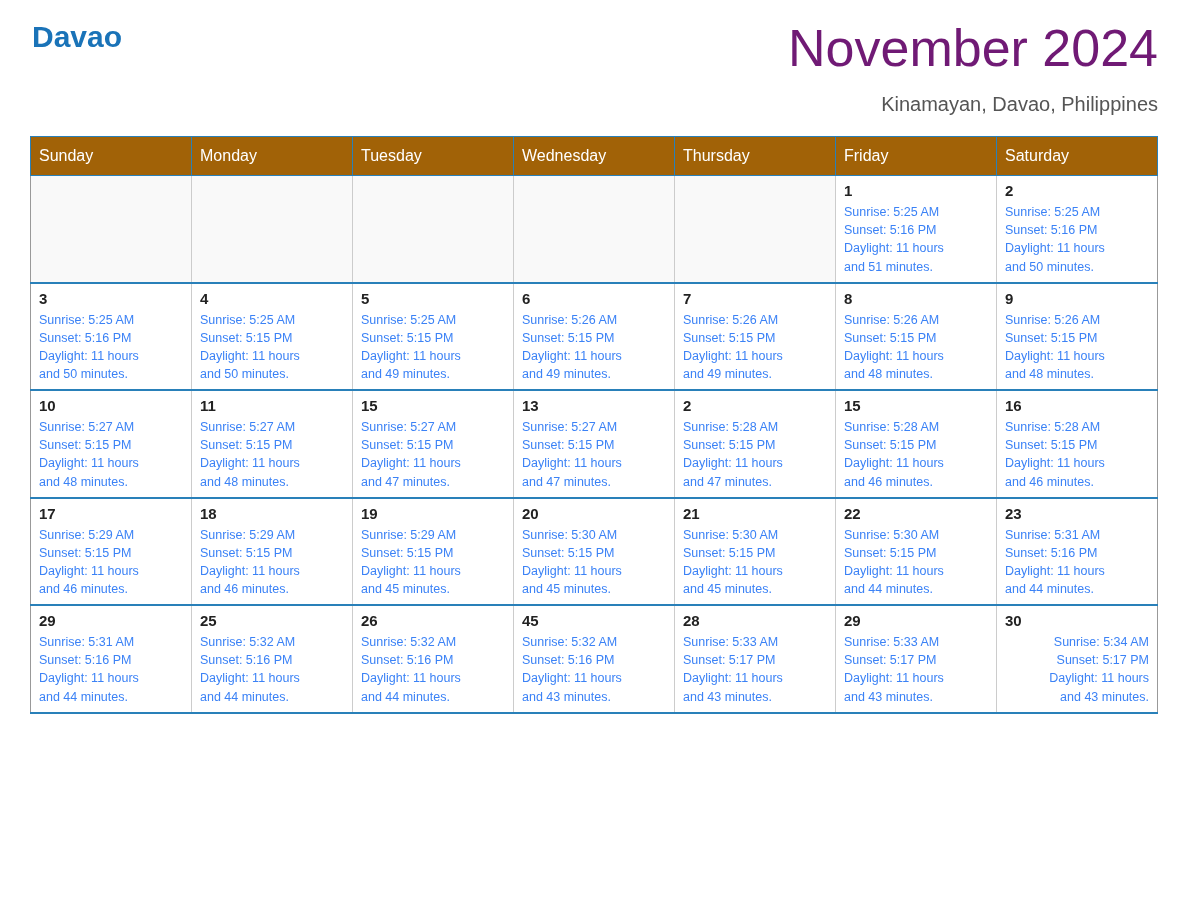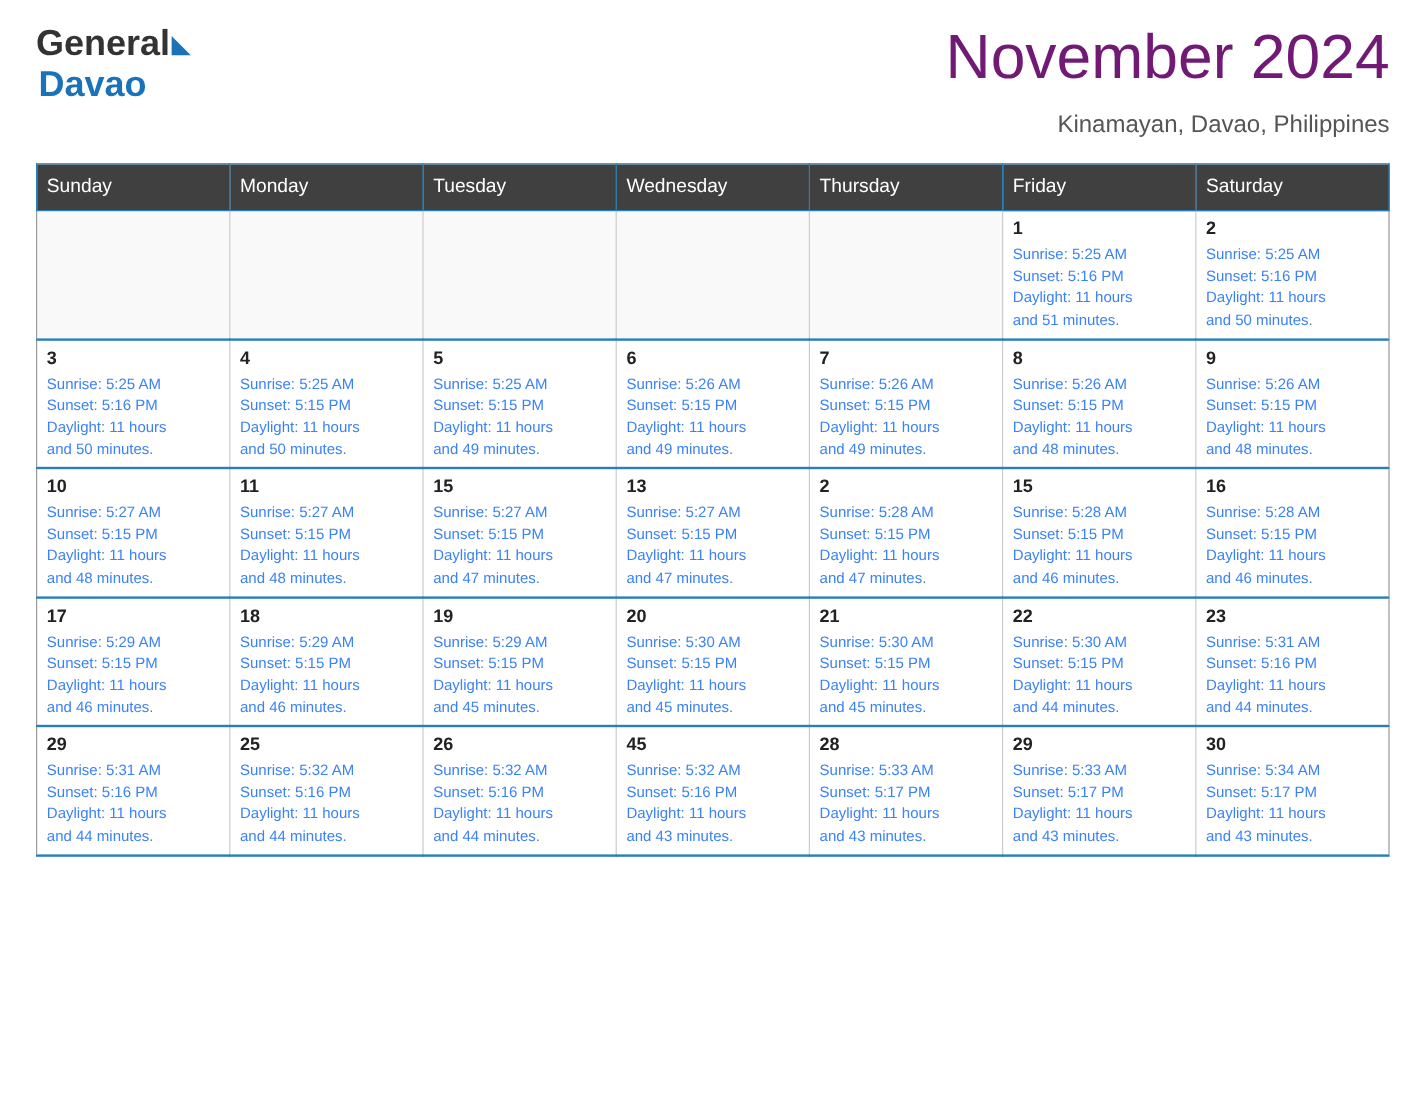--- a/index.html
+++ b/index.html
@@ -35,21 +35,21 @@
       margin-top: 16px;
     }
 
     .calendar {
       width: 100%;
       border-collapse: collapse;
       border: 1px solid #999;
     }
 
     .calendar thead tr th {
-      background-color: #404040;
+      background-color: #a16207;
       color: #fff;
       padding: 10px 8px;
       font-size: 16px;
       font-weight: normal;
       text-align: left;
       border: 1px solid #2980b9;
     }
 
     .calendar tbody tr {
       border-bottom: 2px solid #2980b9;
@@ -123,24 +123,20 @@
       font-size: 30px;
       font-weight: bold;
       color: #1a73b8;
     }
   </style>
 </head>
 <body>
 
 <div class="header-section">
   <div class="logo-wrapper">
-    <div class="logo-row1">
-      <span class="logo-text-general">General</span>
-      <span class="logo-chevron"></span>
-    </div>
     <div class="logo-row2">
       <span class="logo-text-blue">Davao</span>
     </div>
   </div>
   <div class="title-section">
     <div class="main-title">November 2024</div>
     <div class="subtitle">Kinamayan, Davao, Philippines</div>
   </div>
 </div>
 
@@ -369,20 +365,20 @@
         </td>
         <td>
           <span class="day-number">29</span>
           <div class="day-info" style="white-space: pre-line;">Sunrise: 5:33 AM
 Sunset: 5:17 PM
 Daylight: 11 hours
 and 43 minutes.</div>
         </td>
         <td>
           <span class="day-number">30</span>
-          <div class="day-info" style="white-space: pre-line;">Sunrise: 5:34 AM
+          <div class="day-info" style="white-space: pre-line; text-align: right;">Sunrise: 5:34 AM
 Sunset: 5:17 PM
 Daylight: 11 hours
 and 43 minutes.</div>
         </td>
       </tr>
     </tbody>
 </table>
 
 </body></html>

